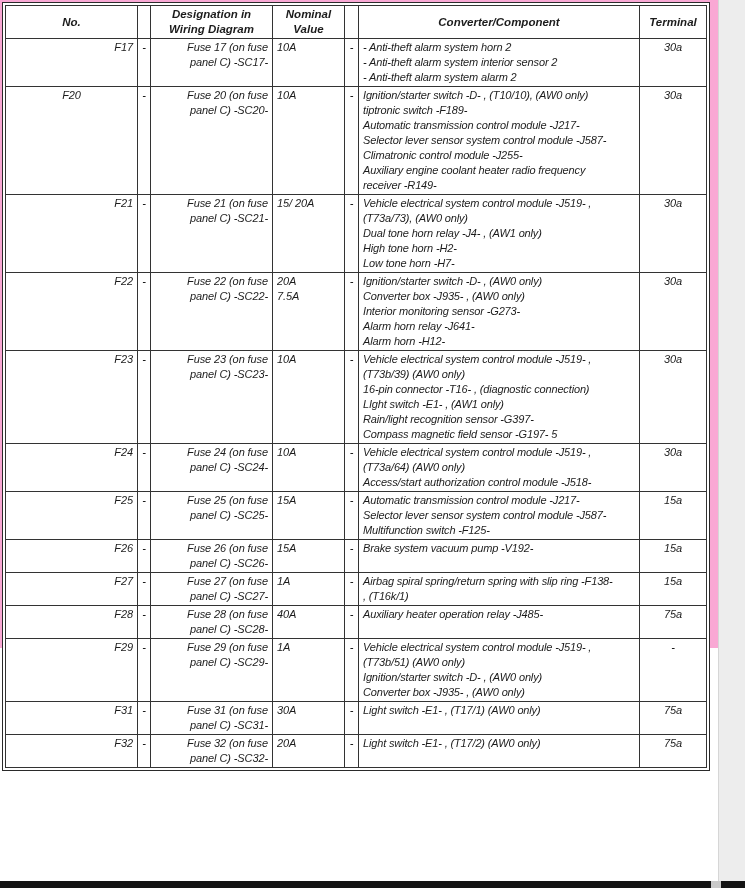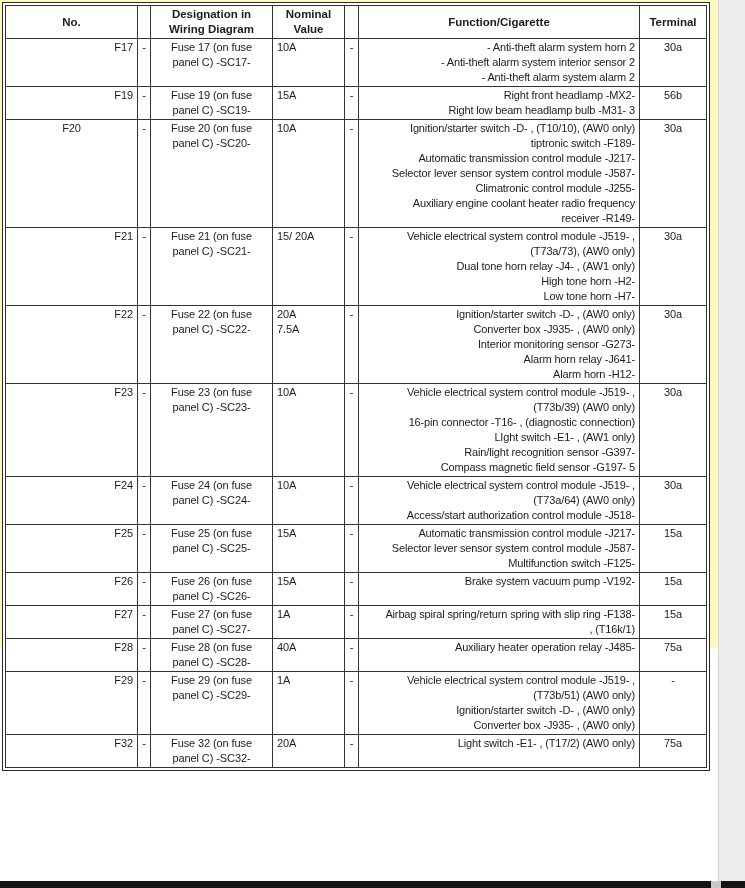--- a/index.html
+++ b/index.html
@@ -13,21 +13,22 @@
     overflow: hidden;
     background: #ffffff;
     font-family: "Liberation Sans", sans-serif;
     color: #1c1c1c;
   }
   .page {
     position: absolute;
     left: 0; top: 0;
     width: 719px;
     height: 648px;
-    background: #fef9c3;
+    background: #f9a8d4;
+    font-style: italic;
   }
   .right-band {
     position: absolute;
     top: 0; right: 0;
     width: 26px;
     height: 888px;
     background: #ededed;
     border-left: 1px solid #d6d6d6;
   }
   .table-frame {
@@ -70,23 +71,23 @@
   col.c-no   { width: 132px; }
   col.c-d1   { width: 13px; }
   col.c-des  { width: 122px; }
   col.c-nom  { width: 72px; }
   col.c-d2   { width: 14px; }
   col.c-fn   { width: 281px; }
   col.c-term { width: 67px; }
 
   td.col-no   { text-align: right; }
   td.col-d1, td.col-d2 { text-align: center; padding: 1px 1px; }
-  td.col-des  { text-align: center; }
+  td.col-des  { text-align: right; }
   td.col-nom  { text-align: left; margin-left: 7px; }
-  td.col-fn   { text-align: right; letter-spacing: -0.15px; }
+  td.col-fn   { text-align: left; letter-spacing: -0.15px; }
   td.col-term { text-align: center; }
 
   .bottom-bar {
     position: absolute;
     left: 0; bottom: 0;
     width: 745px;
     height: 7px;
     background: #141414;
     z-index: 5;
   }
@@ -115,47 +116,36 @@
       </colgroup>
       <thead>
         <tr>
           <th>No.</th>
           <th></th>
           <th>Designation in
 Wiring Diagram</th>
           <th>Nominal
 Value</th>
           <th></th>
-          <th>Function/Cigarette</th>
+          <th>Converter/Component</th>
           <th>Terminal</th>
         </tr>
       </thead>
       <tbody id="rows">
           <tr>
             <td class="col-no">F17</td>
             <td class="col-d1">-</td>
             <td class="col-des">Fuse 17 (on fuse
 panel C) -SC17-</td>
             <td class="col-nom">10A</td>
             <td class="col-d2">-</td>
             <td class="col-fn">- Anti-theft alarm system horn 2
 - Anti-theft alarm system interior sensor 2
 - Anti-theft alarm system alarm 2</td>
             <td class="col-term">30a</td>
-          </tr>
-          <tr>
-            <td class="col-no">F19</td>
-            <td class="col-d1">-</td>
-            <td class="col-des">Fuse 19 (on fuse
-panel C) -SC19-</td>
-            <td class="col-nom">15A</td>
-            <td class="col-d2">-</td>
-            <td class="col-fn">Right front headlamp -MX2-
-Right low beam headlamp bulb -M31- 3</td>
-            <td class="col-term">56b</td>
           </tr>
           <tr>
             <td class="col-no" style="text-align: center;">F20</td>
             <td class="col-d1">-</td>
             <td class="col-des">Fuse 20 (on fuse
 panel C) -SC20-</td>
             <td class="col-nom">10A</td>
             <td class="col-d2">-</td>
             <td class="col-fn">Ignition/starter switch -D- , (T10/10), (AW0 only)
 tiptronic switch -F189-
@@ -272,20 +262,30 @@
 panel C) -SC29-</td>
             <td class="col-nom">1A</td>
             <td class="col-d2">-</td>
             <td class="col-fn">Vehicle electrical system control module -J519- ,
 (T73b/51) (AW0 only)
 Ignition/starter switch -D- , (AW0 only)
 Converter box -J935- , (AW0 only)</td>
             <td class="col-term">-</td>
           </tr>
           <tr>
+            <td class="col-no">F31</td>
+            <td class="col-d1">-</td>
+            <td class="col-des">Fuse 31 (on fuse
+panel C) -SC31-</td>
+            <td class="col-nom">30A</td>
+            <td class="col-d2">-</td>
+            <td class="col-fn">Light switch -E1- , (T17/1) (AW0 only)</td>
+            <td class="col-term">75a</td>
+          </tr>
+          <tr>
             <td class="col-no">F32</td>
             <td class="col-d1">-</td>
             <td class="col-des">Fuse 32 (on fuse
 panel C) -SC32-</td>
             <td class="col-nom">20A</td>
             <td class="col-d2">-</td>
             <td class="col-fn">Light switch -E1- , (T17/2) (AW0 only)</td>
             <td class="col-term">75a</td>
           </tr>
         </tbody>

